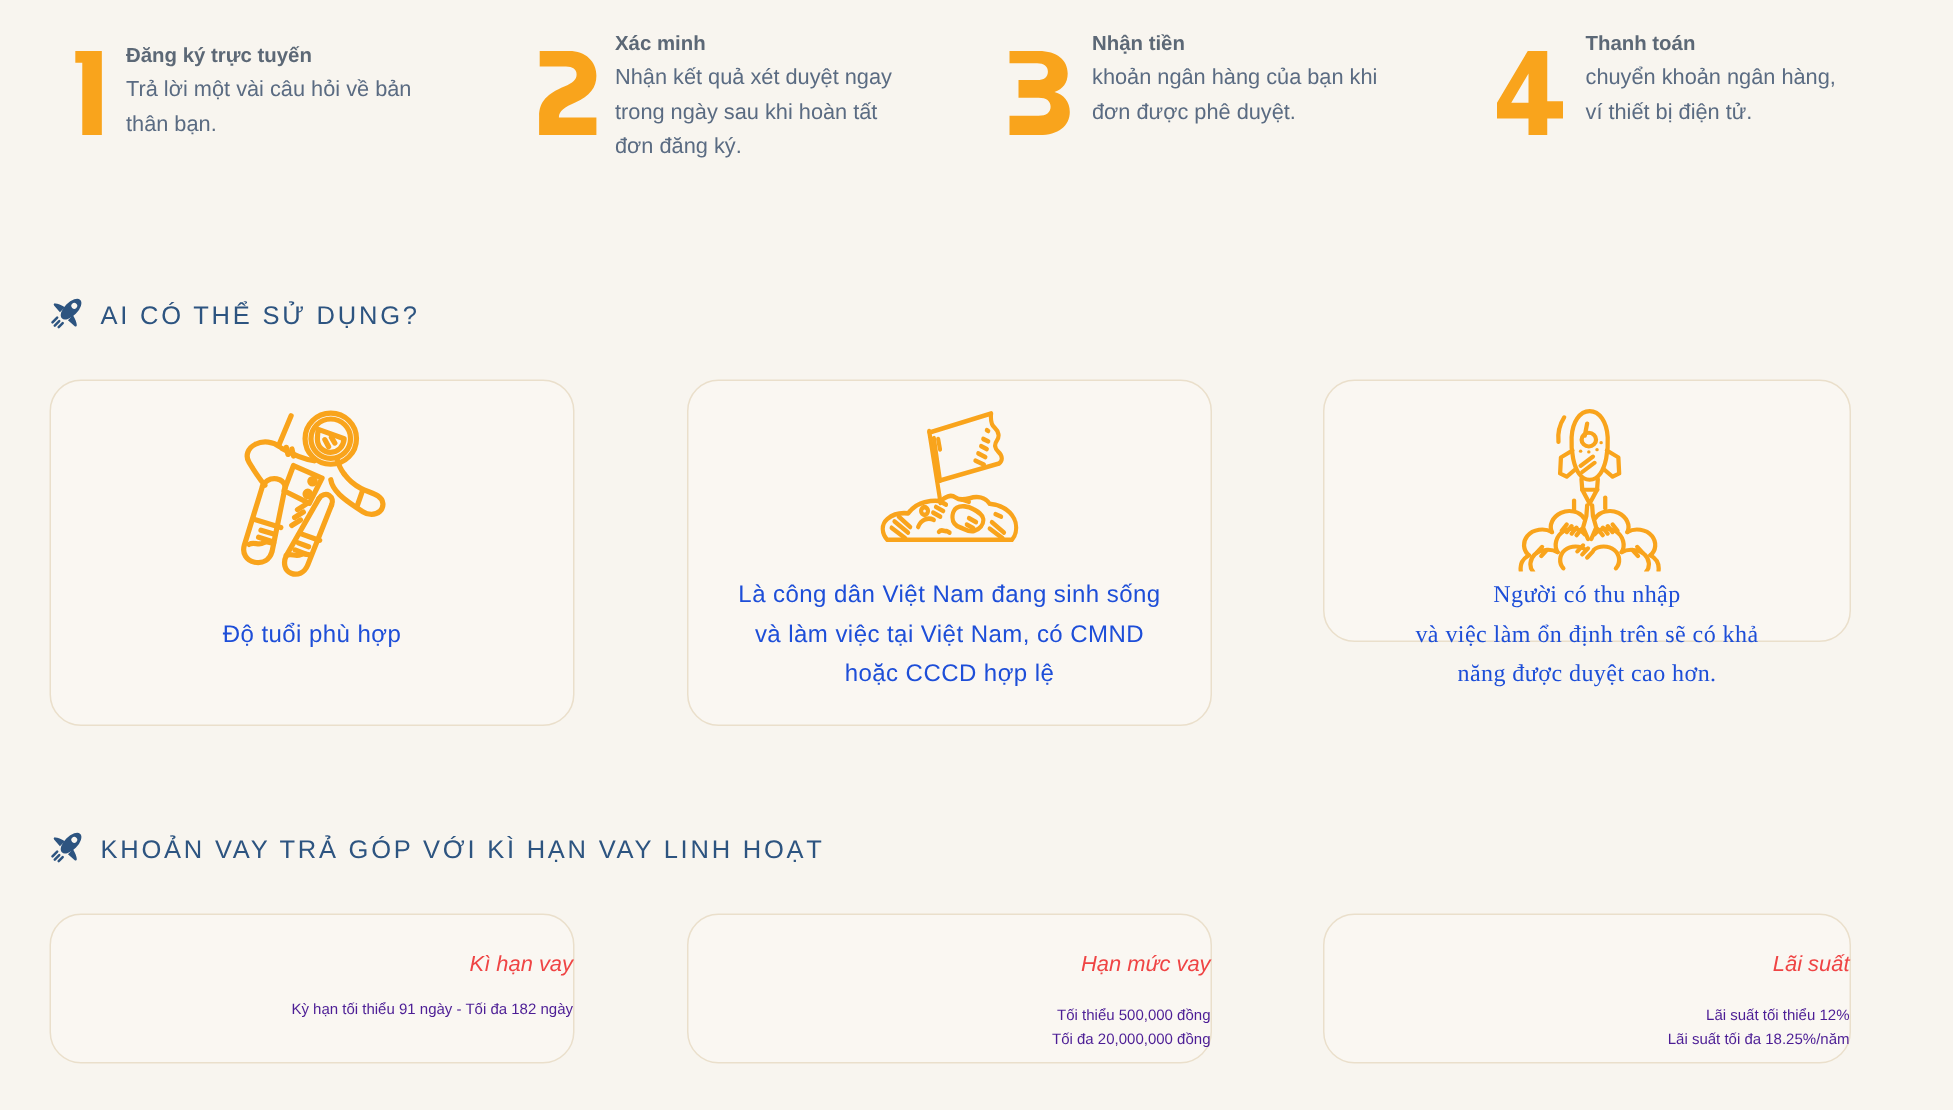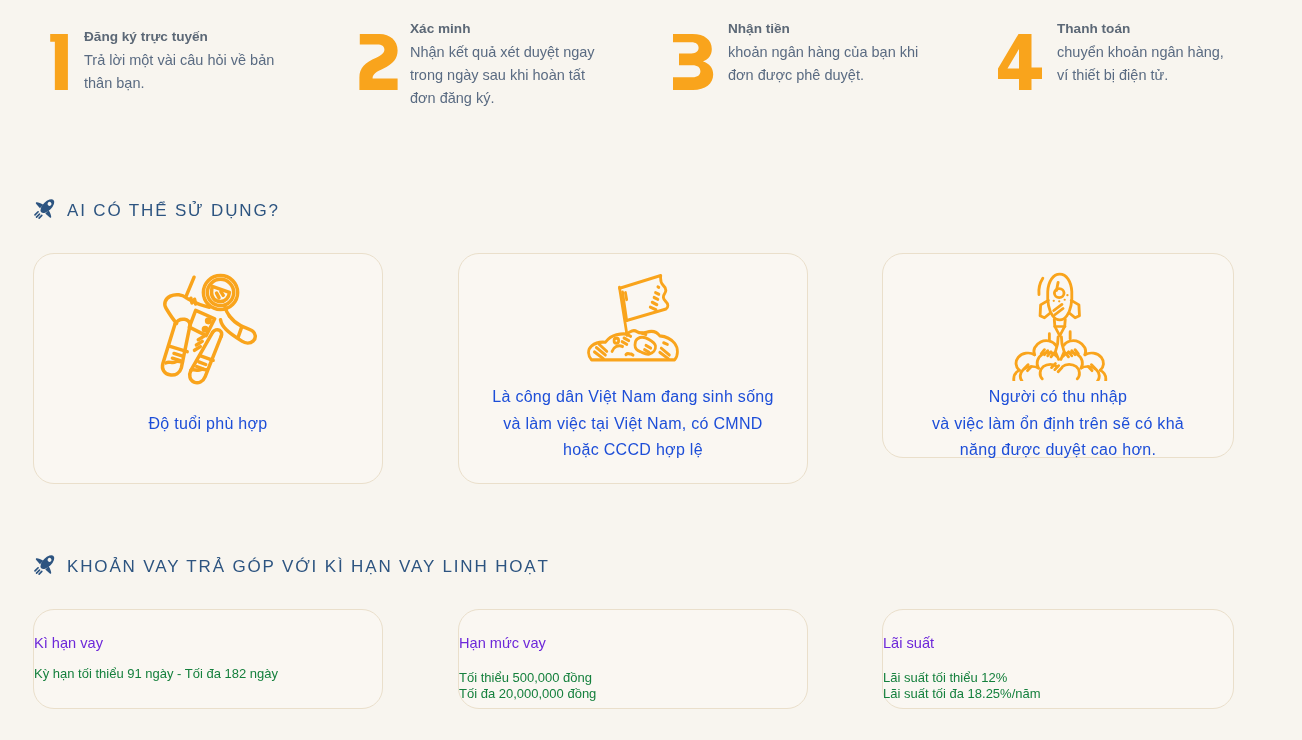--- a/index.html
+++ b/index.html
@@ -30,24 +30,24 @@
                 position:absolute; left:33px; top:4px; }
 
   
   .card { position:absolute; border:1.1px solid #eadfcb; border-radius:21px;
           background:#faf7f2; }
   .bigcard .ico { position:absolute; }
   .bigcard .ico svg { display:block; }
   .bigcard .txt { position:absolute; left:0; width:100%; text-align:center;
                   font-size:16px; letter-spacing:0.3px; color:#1d4ed8;
                   line-height:26.5px; white-space:nowrap; }
-  .smallcard .sh { position:absolute; left:0; width:100%; text-align:left;
-                   font-size:14.6px; color:#6d28d9; line-height:15px; white-space:nowrap; }
-  .smallcard .sb { position:absolute; left:0; width:100%; text-align:left;
-                   font-size:13px; color:#15803d; line-height:16px; white-space:nowrap; }
+  .smallcard .sh { position:absolute; left:0; width:100%; text-align:right;
+                   font-size:14.6px; color:#ef4444; line-height:15px; white-space:nowrap;font-style:italic; }
+  .smallcard .sb { position:absolute; left:0; width:100%; text-align:right;
+                   font-size:10px; color:#4c1d95; line-height:16px; white-space:nowrap; }
 </style>
 </head>
 <body>
 
 <div id="steps">
   <div class="step" style="left:48px; top:0;">
     <div class="num">
         <svg class="dg" width="21" height="57" viewBox="0 0 19 57" preserveAspectRatio="none" fill="#f9a41c">
           <path d="M2 0 H18 V56 H6.2 V7.8 H2 Z"></path>
         </svg>
@@ -194,21 +194,21 @@
       <path d="M85.5 64.5 L89.5 66"></path>
       <path d="M83 69.5 L91.5 76"></path>
       <path d="M81.5 73.5 L90.5 79.5"></path>
     </svg>
     </div>
   <div class="txt" style="top:130.0px;">Là công dân Việt Nam đang sinh sống</div>
   <div class="txt" style="top:156.5px;">và làm việc tại Việt Nam, có CMND</div>
   <div class="txt" style="top:183.0px;">hoặc CCCD hợp lệ</div>
 </div>
 
-<div class="card bigcard" style="left:882px; top:253px; width:352px; height:205px;">
+<div class="card bigcard" style="left:882px; top:253px; width:352px; height:175px;font-family:Liberation Serif, serif;">
   <div class="ico" style="top:17px; left:127px;">
       <svg width="105" height="110" viewBox="0 0 96 107" preserveAspectRatio="none" fill="none" stroke="#f9a41c" stroke-width="2.6" stroke-linecap="round" stroke-linejoin="round">
 
   <path d="M45.5 3 C51.5 3 56 10 56.5 20 C57 30 55 39 52 43.5 C50 46.5 47.5 47.5 45.5 47.5 C43.5 47.5 41 46.5 39 43.5 C36 39 34 30 34.5 20 C35 10 39.5 3 45.5 3 Z"></path>
 
   <path d="M44 11 L42.5 19"></path>
 
   <circle cx="45" cy="21.5" r="4.4"></circle>
 
   <circle cx="52.5" cy="23.5" r="1.05" fill="#f9a41c" stroke="none"></circle>

